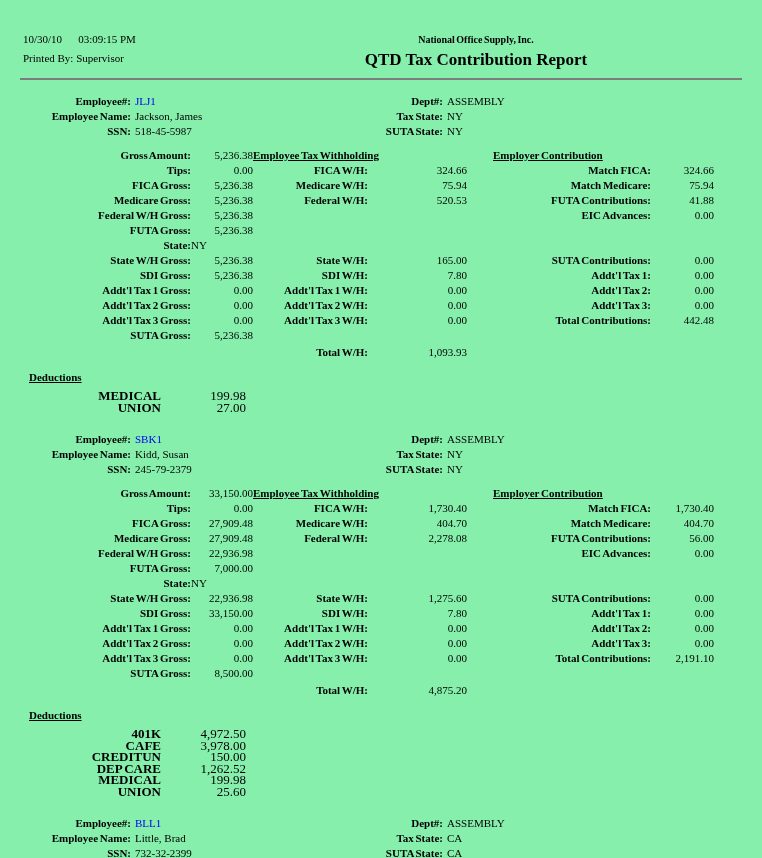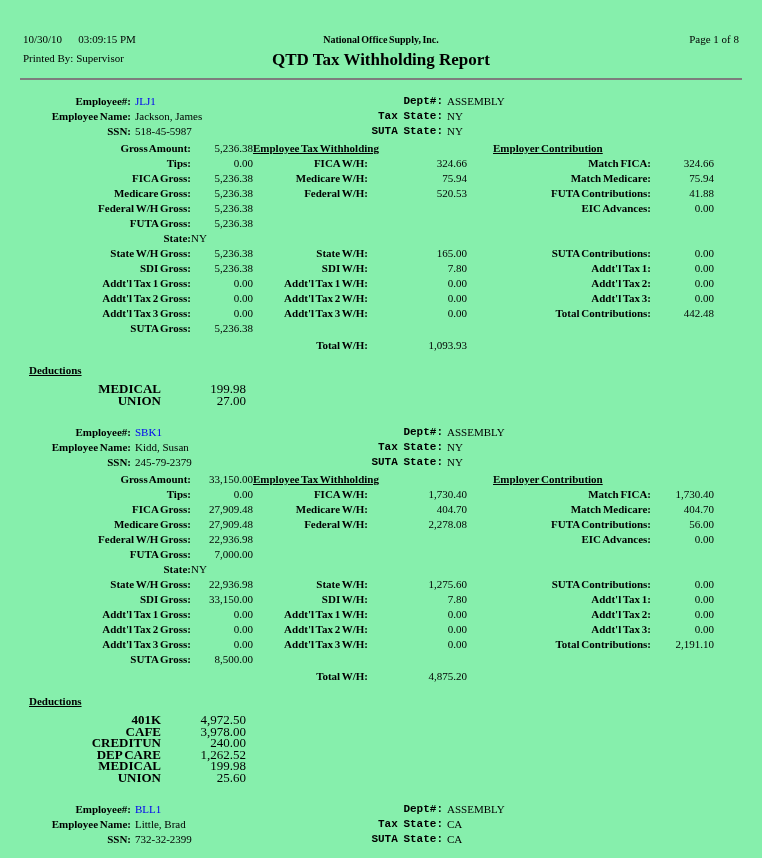--- a/index.html
+++ b/index.html
@@ -23,24 +23,24 @@
   .report-title { font-size:17px; font-weight:bold; line-height:22px; }
   .divider  { height:2px; background:var(--divider,#7d7d7d); margin:7px 20px 0 20px; }
   
   main { display:block; padding:14px 23px 0 29px; }
   .emp { margin-bottom:19px; }
   .emp-header { position:relative; }
   .eh-row { display:flex; line-height:15px; white-space:nowrap; }
   .eh-row .l { width:102px; text-align:right; font-weight:bold; word-spacing:-1px; flex:0 0 auto; }
   .eh-row .v { margin-left:4px; }
   .eh-right { position:absolute; top:0; left:249px; }
-  .eh-right .l { width:165px;font-family:Liberation Mono, monospace; }
+  .eh-right .l { width:165px; }
   .blue { color:var(--blue,#0000f0); }
   
-  table.body-table { border-collapse:collapse; table-layout:fixed; width:685px; margin-top:2px; }
+  table.body-table { border-collapse:collapse; table-layout:fixed; width:685px; margin-top:9px; }
   table.body-table td { padding:0; font-size:11px; line-height:15px; white-space:nowrap; overflow:visible; }
   td.lbl { text-align:right; font-weight:bold; word-spacing:-1px; }
   td.val { text-align:right; }
   td.stateval { text-align:left; padding-left:7px; }
   td.colhead { font-weight:bold; text-decoration:underline; text-align:left; padding-left:6px; word-spacing:-1px; }
   td.colhead.c3 { padding-left:26px; }
   tr.total td { padding-top:2px; }
   
   .ded { margin-top:10px; }
   .ded-head { font-weight:bold; text-decoration:underline; line-height:15px; margin-bottom:5px; }
@@ -58,24 +58,21 @@
       <div class="ph-line">
         <span>10/30/10</span><span class="ph-time">03:09:15 PM</span>
       </div>
       <div class="ph-line">
         <span>Printed By:</span>
         <span>Supervisor</span>
       </div>
     </div>
     <div class="ph-center">
       <div class="company">National Office Supply, Inc.</div>
-      <div class="report-title">QTD Tax Withholding Report</div>
-    </div>
-    <div class="ph-right">
-      <span class="ph-line">Page 1 of 8</span>
+      <div class="report-title">QTD Tax Contribution Report</div>
     </div>
   </div>
   <div class="divider"></div>
   <main>
       <section class="emp">
         <div class="emp-header">
           <div class="eh-row">
             <span class="l">Employee#:</span>
             <span class="v blue">JLJ1</span>
           </div>
@@ -392,21 +389,21 @@
               <tr>
                 <td class="dname">401K</td>
                 <td class="dval">4,972.50</td>
               </tr>
               <tr>
                 <td class="dname">CAFE</td>
                 <td class="dval">3,978.00</td>
               </tr>
               <tr>
                 <td class="dname">CREDITUN</td>
-                <td class="dval">240.00</td>
+                <td class="dval">150.00</td>
               </tr>
               <tr>
                 <td class="dname">DEP CARE</td>
                 <td class="dval">1,262.52</td>
               </tr>
               <tr>
                 <td class="dname">MEDICAL</td>
                 <td class="dval">199.98</td>
               </tr>
               <tr>

